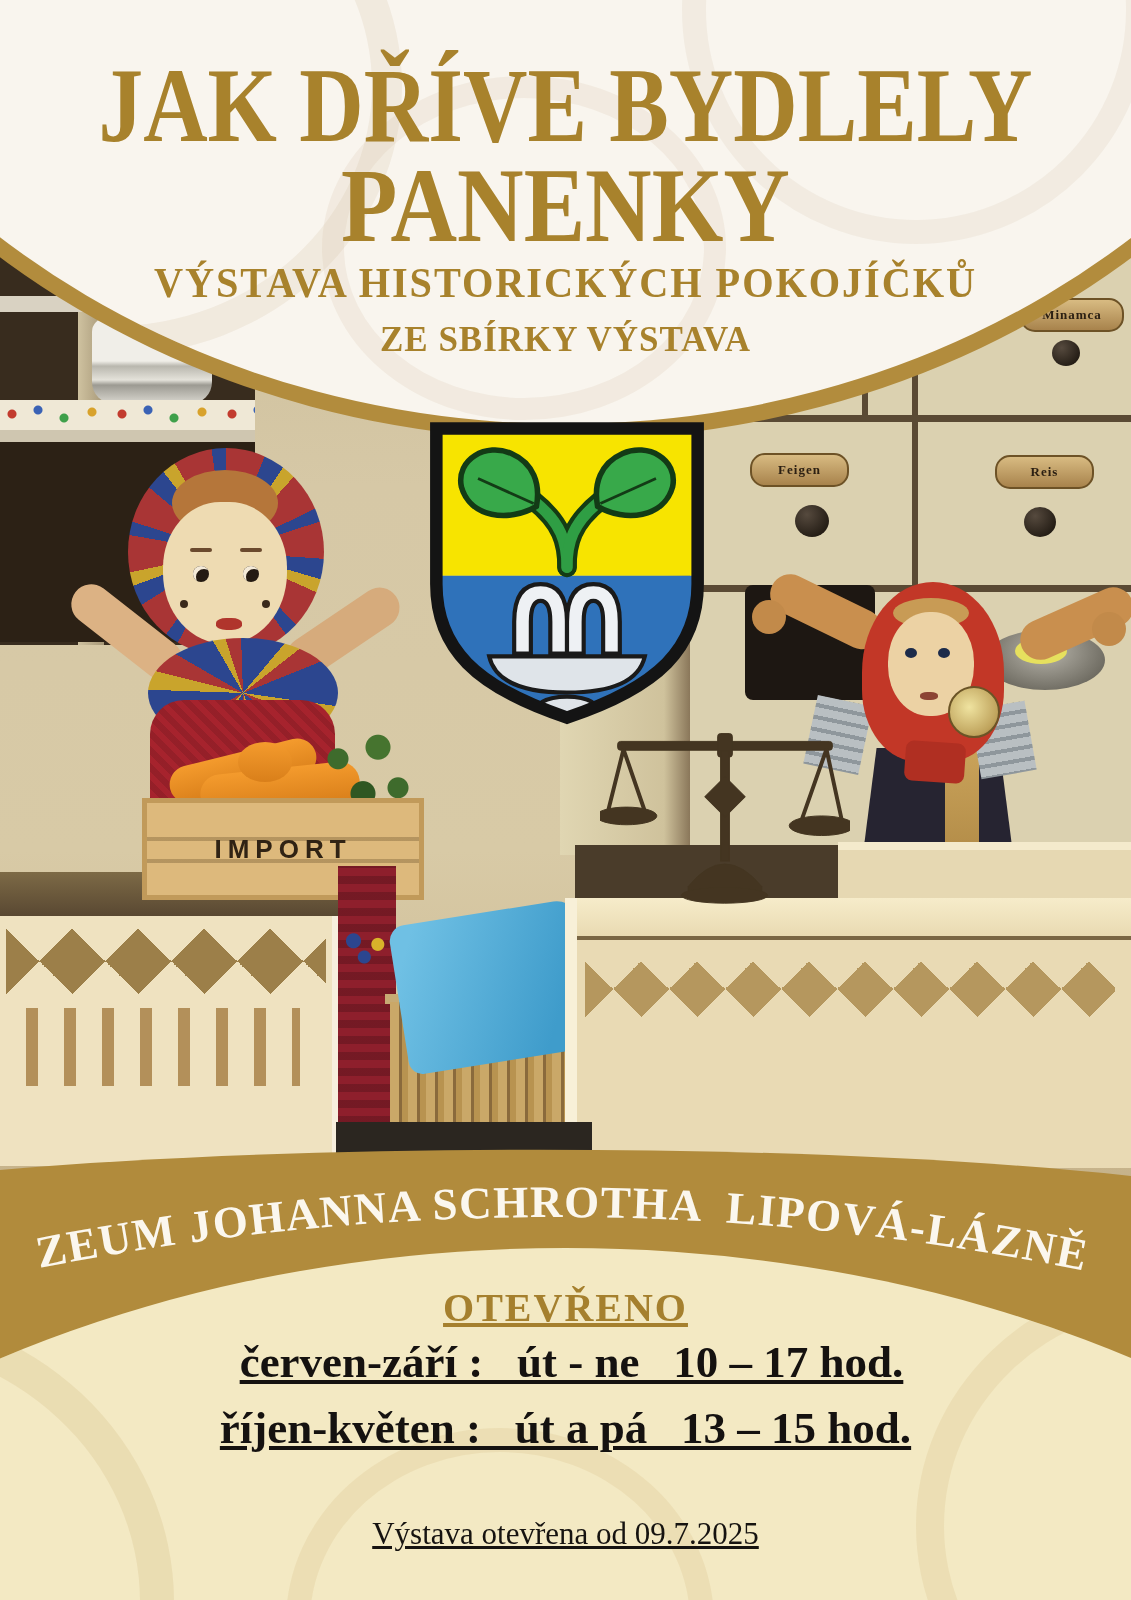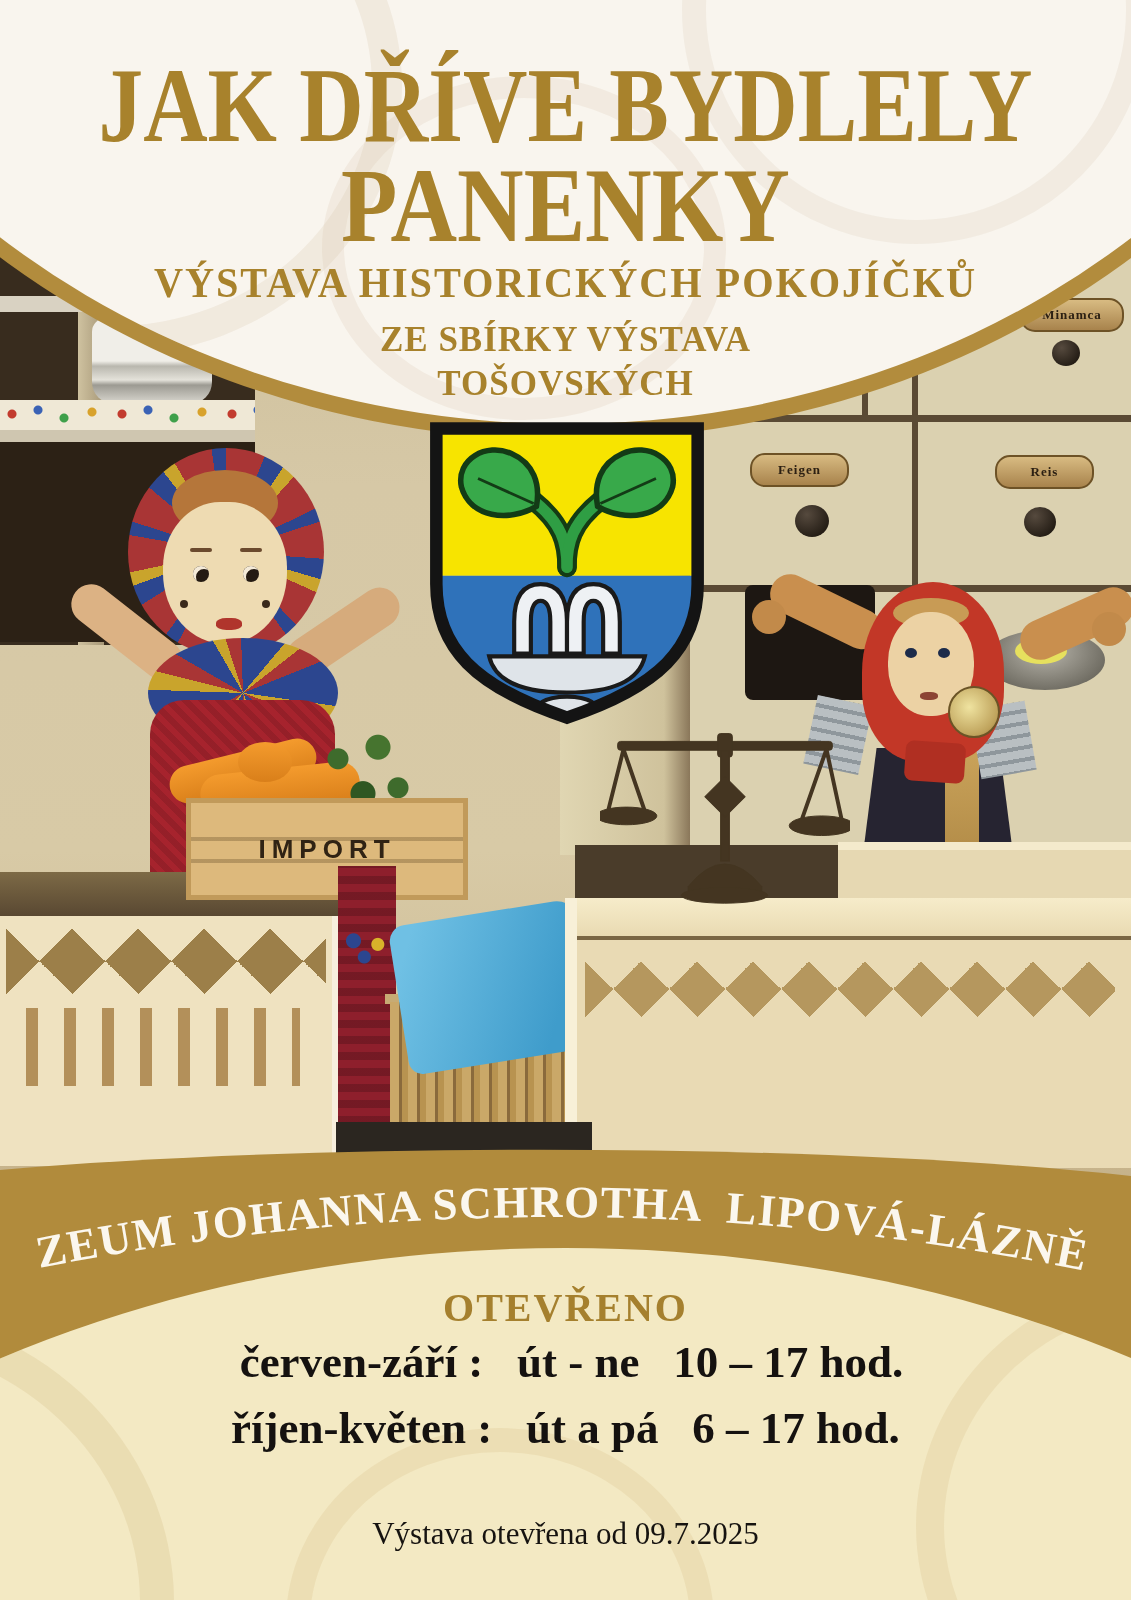--- a/index.html
+++ b/index.html
@@ -99,21 +99,21 @@
 
   .carrot{border-radius:20px;background:linear-gradient(180deg,#f49b2d,#d97f1a);}
   .greens{left:318px;top:724px;width:100px;height:116px;
     background-image:radial-gradient(circle at 20% 30%,#3e6b2c 0 10px,transparent 11px),
       radial-gradient(circle at 60% 20%,#46742f 0 12px,transparent 13px),
       radial-gradient(circle at 45% 60%,#2f5722 0 12px,transparent 13px),
       radial-gradient(circle at 80% 55%,#3e6b2c 0 10px,transparent 11px),
       radial-gradient(circle at 30% 85%,#2f5722 0 10px,transparent 11px);}
   .crate{left:142px;top:798px;width:282px;height:102px;background:#ddb97c;border:5px solid #c19a5a;
     box-sizing:border-box;display:flex;align-items:center;justify-content:center;
-    background-image:linear-gradient(180deg,transparent 34px,rgba(60,40,10,.25) 34px 38px,transparent 38px 56px,rgba(60,40,10,.25) 56px 60px,transparent 60px);margin-left:44px;}
+    background-image:linear-gradient(180deg,transparent 34px,rgba(60,40,10,.25) 34px 38px,transparent 38px 56px,rgba(60,40,10,.25) 56px 60px,transparent 60px);}
   .crate-label{font:bold 26px "Liberation Sans",sans-serif;letter-spacing:6px;color:#302314;}
 
   .knit{left:338px;top:866px;width:58px;height:290px;border-radius:0 0 24px 24px;background:#8e1f2c;
     background-image:repeating-linear-gradient(0deg,rgba(0,0,0,.18) 0 8px,transparent 8px 16px);}
   .beads{left:340px;top:930px;width:54px;height:36px;
     background-image:radial-gradient(circle at 25% 30%,#2c468f 0 7px,transparent 8px),
       radial-gradient(circle at 70% 40%,#d8b32a 0 6px,transparent 7px),
       radial-gradient(circle at 45% 75%,#2c468f 0 6px,transparent 7px);}
   .fence{left:390px;top:1002px;width:185px;height:168px;
     background:repeating-linear-gradient(90deg,#caa868 0 9px,#8a6a3c 9px 12px,#b89350 12px 18px);}
@@ -153,21 +153,21 @@
 
   
   .band-svg{left:0;top:0;pointer-events:none;}
   .bottom-oval{position:absolute;left:calc(50% - 1100px);top:1248px;width:2200px;height:1550px;
     border-radius:50%;background:#f3e9c3;overflow:hidden;}
   .bw1{left:80px;top:60px;width:560px;height:520px;border:34px solid rgba(186,152,77,.14);}
   .bw2{left:1450px;top:30px;width:460px;height:440px;border:28px solid rgba(186,152,77,.12);}
   .bw3{left:820px;top:180px;width:380px;height:340px;border:24px solid rgba(186,152,77,.12);}
 
   
-  .info-txt{left:0;width:1131px;text-align:center;white-space:pre;font-family:"Liberation Serif",serif;}
+  .info-txt{left:0;width:1131px;text-align:center;white-space:pre;font-family:"Liberation Serif",serif;text-decoration:underline;}
   .open-head{top:1284px;font-size:40px;font-weight:bold;color:#a5802e;letter-spacing:2px;}
   .sched{font-size:45px;font-weight:bold;color:#151210;}
   .sched-1{top:1336px;padding-left:6px;}
   .sched-2{top:1402px;}
   .fees{top:1468px;font-size:30px;color:#161310;}
   .date{top:1516px;font-size:31px;color:#161310;}
 </style>
 </head>
 <body>
 
@@ -288,21 +288,20 @@
   <div class="top-oval">
     <div class="swirl sw1"></div>
     <div class="swirl sw2"></div>
     <div class="swirl sw3"></div>
   </div>
 
   <div class="abs title title-1">JAK DŘÍVE BYDLELY</div>
   <div class="abs title title-2">PANENKY</div>
   <div class="abs title subtitle">VÝSTAVA HISTORICKÝCH POKOJÍČKŮ</div>
   <div class="abs title coll-1">ZE SBÍRKY VÝSTAVA</div>
-  <div class="abs title coll-2">TOŠOVSKÝCH</div>
 
   <svg class="abs shield-svg" width="278" height="306" viewBox="0 0 200 220">
     <defs>
       <clipPath id="shieldClip">
         <path d="M6,6 H194 V118 C194,164 166,192 100,214 C34,192 6,164 6,118 Z"></path>
       </clipPath>
     </defs>
     <g clip-path="url(#shieldClip)">
       <rect x="0" y="0" width="200" height="112" fill="#f7e400"></rect>
       <rect x="0" y="112" width="200" height="110" fill="#2f72ba"></rect>
@@ -331,16 +330,16 @@
   </svg>
 
   <div class="bottom-oval">
     <div class="swirl bw1"></div>
     <div class="swirl bw2"></div>
     <div class="swirl bw3"></div>
   </div>
 
   <div class="abs info-txt open-head">OTEVŘENO</div>
   <div class="abs info-txt sched sched-1">červen-září :   út - ne   10 – 17 hod.</div>
-  <div class="abs info-txt sched sched-2">říjen-květen :   út a pá   6 – 17 hod.</div>
+  <div class="abs info-txt sched sched-2">říjen-květen :   út a pá   13 – 15 hod.</div>
   <div class="abs info-txt date">Výstava otevřena od 09.7.2025</div>
 
 </div>
 
 </body></html>

